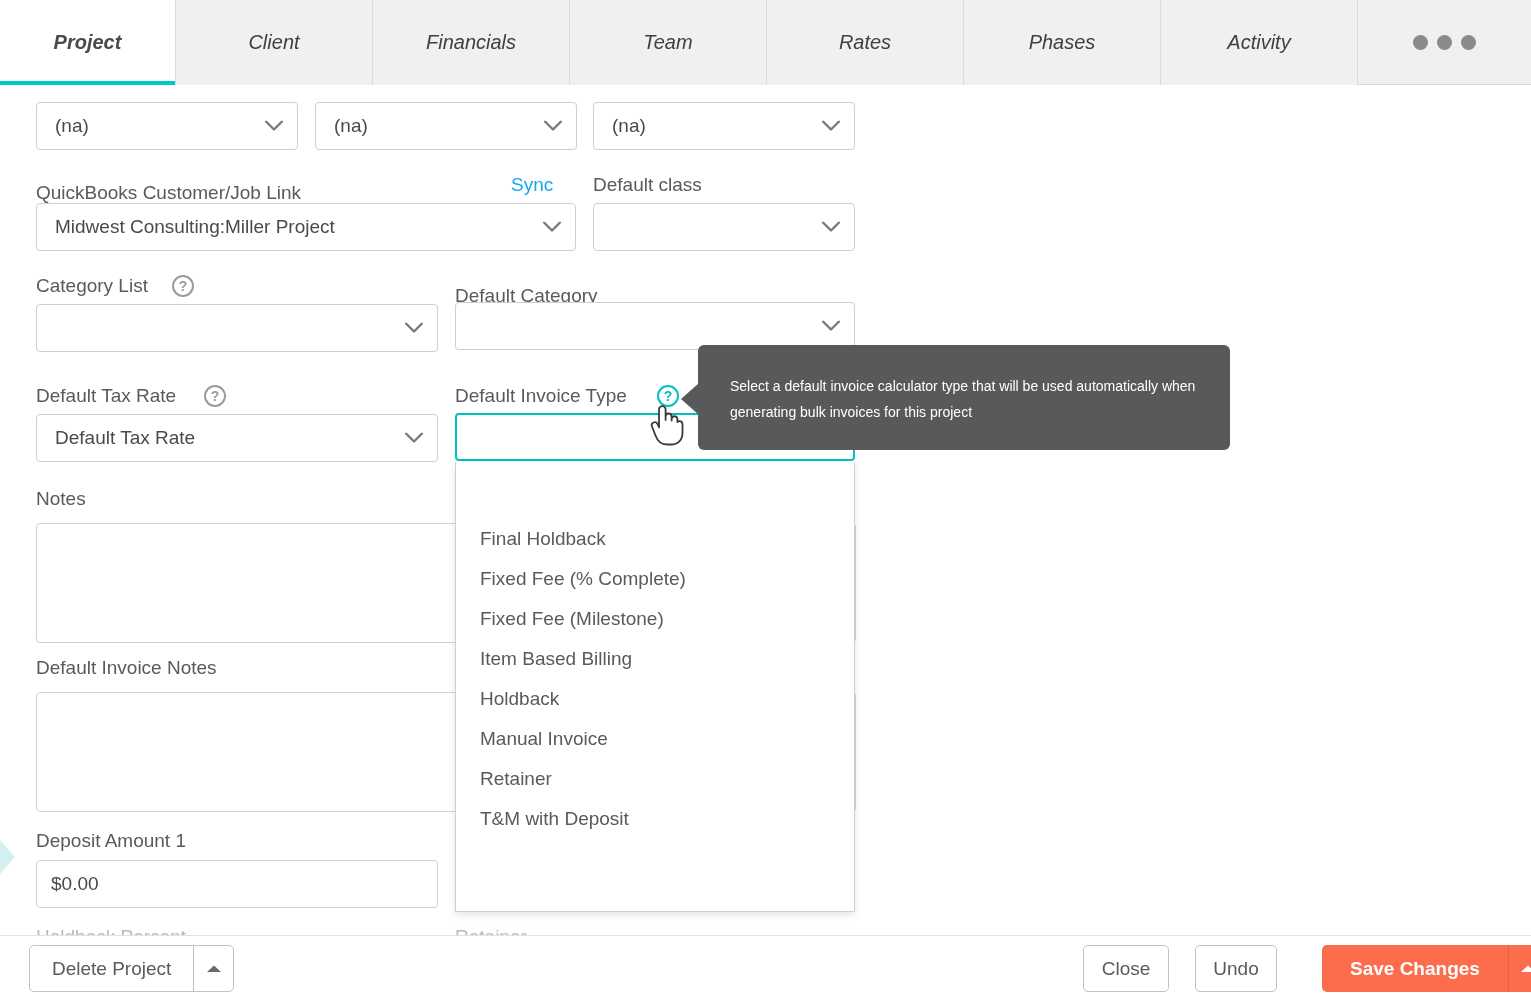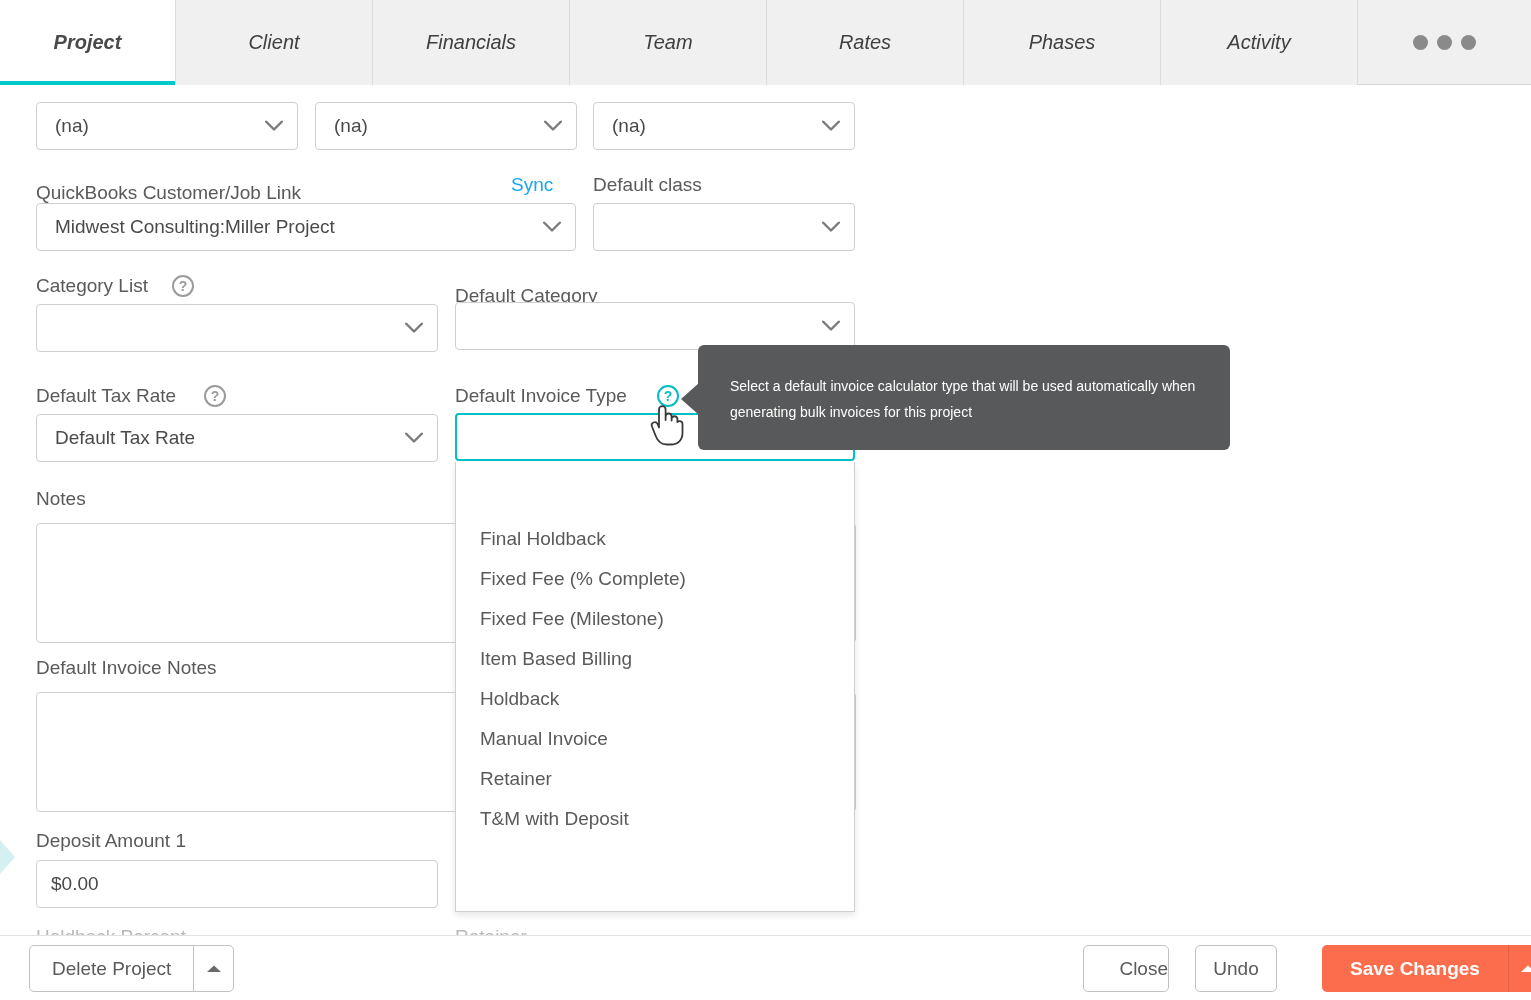--- a/index.html
+++ b/index.html
@@ -437,21 +437,21 @@
 <div class="bottombar">
   <div class="split" style="left:29px; top:9px;">
     <span class="main">Delete Project</span>
     <span class="caret">
       <svg width="16" height="10" viewBox="0 0 16 10">
           <path d="M1 8 L8 1.5 L15 8 Z" fill="#6a6a6a"></path>
         </svg>
     </span>
   </div>
 
-  <div class="btn" style="left:1083px; top:9px; width:86px;justify-content:flex-end;">
+  <div class="btn" style="left:1083px; top:9px; width:86px;">
     <span>Close</span>
   </div>
 
   <div class="btn" style="left:1195px; top:9px; width:82px;">
     <span>Undo</span>
   </div>
 
   <div class="split primary" style="left:1301px; top:9px;">
     <span class="main">Save Changes</span>
     <span class="caret">

